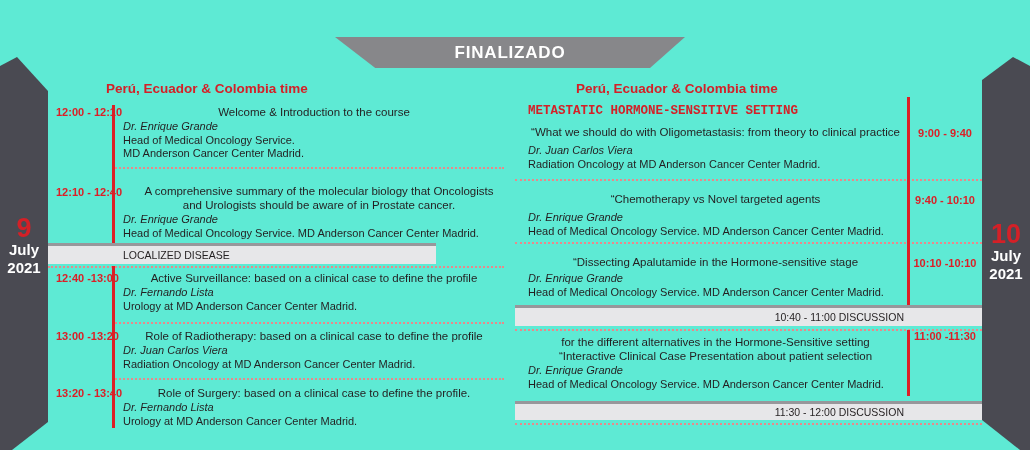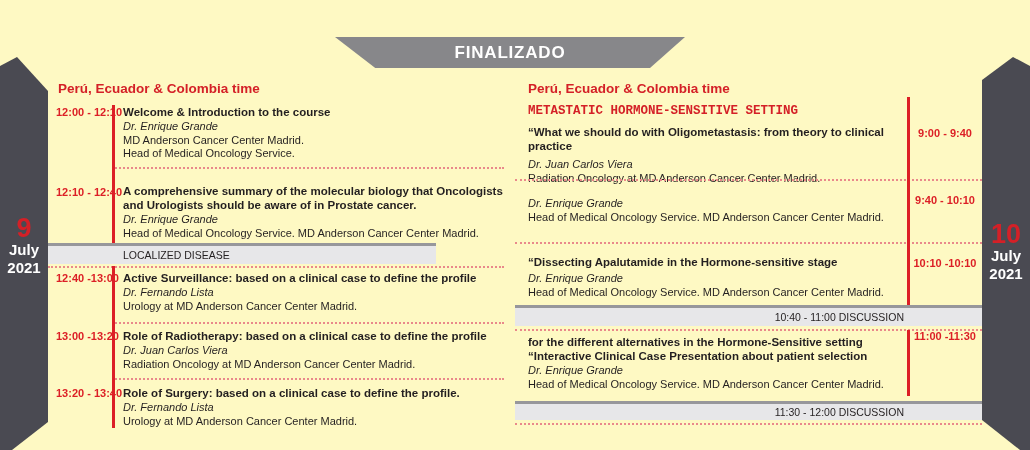--- a/index.html
+++ b/index.html
@@ -1,44 +1,44 @@
 <!DOCTYPE html>
 <html><head>
 <meta charset="utf-8">
 <style>
   html,body{margin:0;padding:0;background:#ffffff;}
   .stage{
-    position:relative;width:1030px;height:450px;overflow:hidden;background:#fef9c3;
+    position:relative;width:1030px;height:450px;overflow:hidden;background:#5eead4;
     font-family:"Liberation Sans","DejaVu Sans",sans-serif;color:#231f20;
   }
   
   .banner{
     position:absolute;left:335px;top:37px;width:350px;height:31px;
     background:#87878a;display:flex;align-items:center;justify-content:center;
     clip-path:polygon(0% 0%,100% 0%,90% 100%,11.5% 100%);
   }
   .banner span{color:#ffffff;font-weight:bold;font-size:17px;letter-spacing:.8px;}
   
   .band{position:absolute;top:0;width:48px;height:450px;background:#4a4a52;}
   .band-left{left:0;clip-path:polygon(0px 66px,17px 57px,48px 91px,48px 422px,12px 450px,0px 450px);}
   .band-right{left:982px;clip-path:polygon(0px 80px,31px 57px,48px 66px,48px 450px,38px 450px,0px 420px);}
   .band-date{position:absolute;left:0;width:100%;text-align:center;color:#ffffff;font-weight:bold;}
   .band-num{font-size:27px;line-height:26px;color:#d42027;}
   .band-month,.band-year{font-size:15px;line-height:18px;}
   
-  .tz{position:absolute;color:#d42027;font-weight:bold;font-size:13.5px;}
+  .tz{position:absolute;color:#d42027;font-weight:bold;font-size:13.5px;margin-left:48px;}
   .sect-header{position:absolute;color:#d42027;font-weight:bold;font-size:12.5px;font-family:Liberation Mono, monospace;}
   
   .redbar{position:absolute;width:3px;background:#dc1f26;z-index:3;}
   .time{position:absolute;color:#dc1f26;font-weight:bold;font-size:11px;white-space:nowrap;}
   .time-l{width:52px;text-align:right;left:56px;}
   .time-r{width:72px;text-align:center;left:909px;}
   
   .session{position:absolute;line-height:13.5px;}
-  .session .title{font-weight:bold;font-size:11.5px;line-height:14px;}
+  .session .title{font-weight:normal;font-size:11.5px;line-height:14px;text-align:center;}
   .session .speaker{font-style:italic;font-size:11px;margin-top:1px;}
   .session .role{font-size:11px;}
   
   .dotted{position:absolute;height:0;border-top:2px dotted #e9898b;z-index:2;}
   .graybar{
     position:absolute;background:#e7e7e9;border-top:3px solid #97979b;
     box-sizing:border-box;z-index:1;font-size:10.5px;color:#231f20;
     display:flex;align-items:center;
   }
   .graybar.left-pad{padding-left:75px;}
@@ -72,22 +72,22 @@
   <div class="tz" style="left:58px;top:81px;">Perú, Ecuador &amp; Colombia time</div>
 
   <div class="redbar" style="left:112px;top:105px;height:138px;"></div>
   <div class="redbar" style="left:112px;top:266px;height:162px;"></div>
 
   <div class="time time-l" style="top:106px;">12:00 - 12:10</div>
   <div class="session" style="left:123px;top:105px;width:382px;">
     <div class="title">Welcome &amp; Introduction to the course</div>
     <div class="title"></div>
     <div class="speaker">Dr. Enrique Grande</div>
+    <div class="role">Head of Medical Oncology Service.</div>
     <div class="role">MD Anderson Cancer Center Madrid.</div>
-    <div class="role">Head of Medical Oncology Service.</div>
   </div>
   <div class="dotted" style="left:112px;top:167px;width:392px;"></div>
 
   <div class="time time-l" style="top:186px;">12:10 - 12:40</div>
   <div class="session" style="left:123px;top:184px;width:392px;">
     <div class="title">A comprehensive summary of the molecular biology that Oncologists</div>
     <div class="title">and Urologists should be aware of in Prostate cancer.</div>
     <div class="speaker">Dr. Enrique Grande</div>
     <div class="role">Head of Medical Oncology Service. MD Anderson Cancer Center Madrid.</div>
     <div class="role"></div>
@@ -130,20 +130,21 @@
   <div class="time time-r" style="top:127px;">9:00 - 9:40</div>
   <div class="session" style="left:528px;top:125px;width:375px;">
     <div class="title">“What we should do with Oligometastasis: from theory to clinical practice</div>
     <div class="speaker" style="margin-top:5px;">Dr. Juan Carlos Viera</div>
     <div class="role">Radiation Oncology at MD Anderson Cancer Center Madrid.</div>
   </div>
   <div class="dotted" style="left:515px;top:179px;width:467px;"></div>
 
   <div class="time time-r" style="top:194px;">9:40 - 10:10</div>
   <div class="session" style="left:528px;top:192px;width:375px;">
+    <div class="title">“Chemotherapy vs Novel targeted agents</div>
     <div class="speaker" style="margin-top:5px;">Dr. Enrique Grande</div>
     <div class="role">Head of Medical Oncology Service. MD Anderson Cancer Center Madrid.</div>
   </div>
   <div class="dotted" style="left:515px;top:242px;width:467px;"></div>
 
   <div class="time time-r" style="top:257px;">10:10 -10:10</div>
   <div class="session" style="left:528px;top:255px;width:375px;">
     <div class="title">“Dissecting Apalutamide in the Hormone-sensitive stage</div>
     <div class="speaker" style="margin-top:3px;">Dr. Enrique Grande</div>
     <div class="role">Head of Medical Oncology Service. MD Anderson Cancer Center Madrid.</div>

